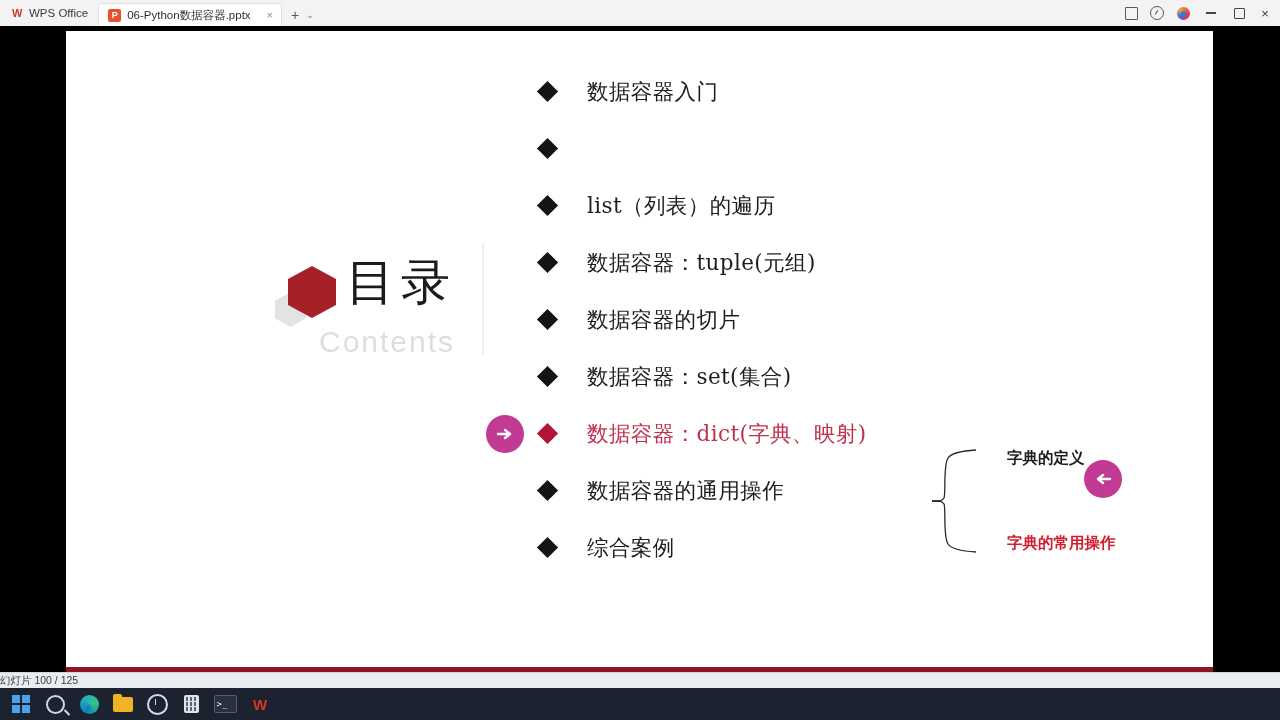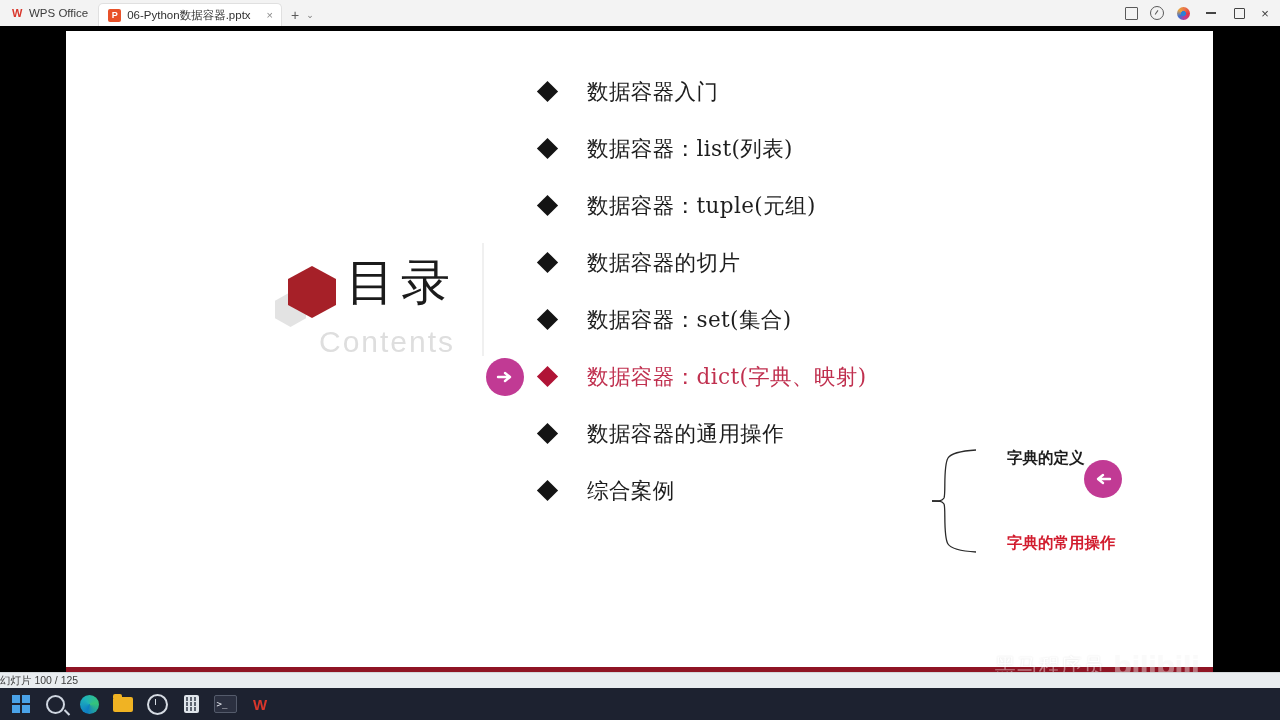--- a/index.html
+++ b/index.html
@@ -255,23 +255,26 @@
 
       <div class="bullets">
 
         <div class="row">
           <span class="dia"></span>
           <span class="row-text">数据容器入门</span>
         </div>
 
         <div class="row">
           <span class="dia"></span>
-          <span class="row-text">数据容器：list(列表)</span>
-        </div>
-
+        </div>
+
+        <div class="row">
+          <span class="dia"></span>
+          <span class="row-text">list（列表）的遍历</span>
+        </div>
 
         <div class="row">
           <span class="dia"></span>
           <span class="row-text">数据容器：tuple(元组)</span>
         </div>
 
 
         <div class="row">
           <span class="dia"></span>
           <span class="row-text">数据容器的切片</span>
@@ -314,24 +317,20 @@
       <div class="callout bot">字典的常用操作</div>
 
       <div class="marker-left">
         <svg width="20" height="20" viewBox="0 0 20 20" aria-hidden="true">
           <path d="M17 10 H7 M10 6 L5 10 L10 14" fill="none" stroke="#ffffff" stroke-width="2.4" stroke-linecap="round" stroke-linejoin="round"></path>
         </svg>
       </div>
 
       <div class="band"></div>
 
-      <div class="wm">
-        <span class="wm-cn">黑马程序员</span>
-        <span class="wm-bili">bilibili</span>
-      </div>
     </div>
 
     <div class="cursor">
       <svg width="12" height="18" viewBox="0 0 12 18" aria-hidden="true">
         <path d="M1 1 L1 14 L4.2 11 L6.3 16 L8.3 15.1 L6.3 10.4 L10.5 10.2 Z" fill="#ffffff" stroke="#333" stroke-width="1"></path>
       </svg>
     </div>
   </div>
 
   <div class="statusbar">

